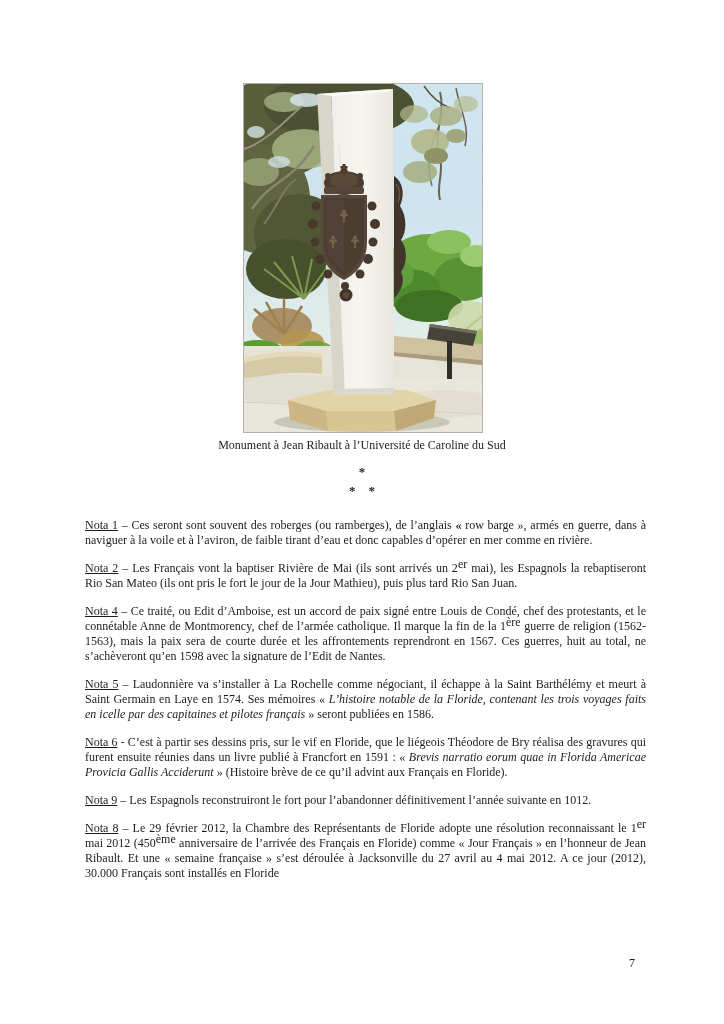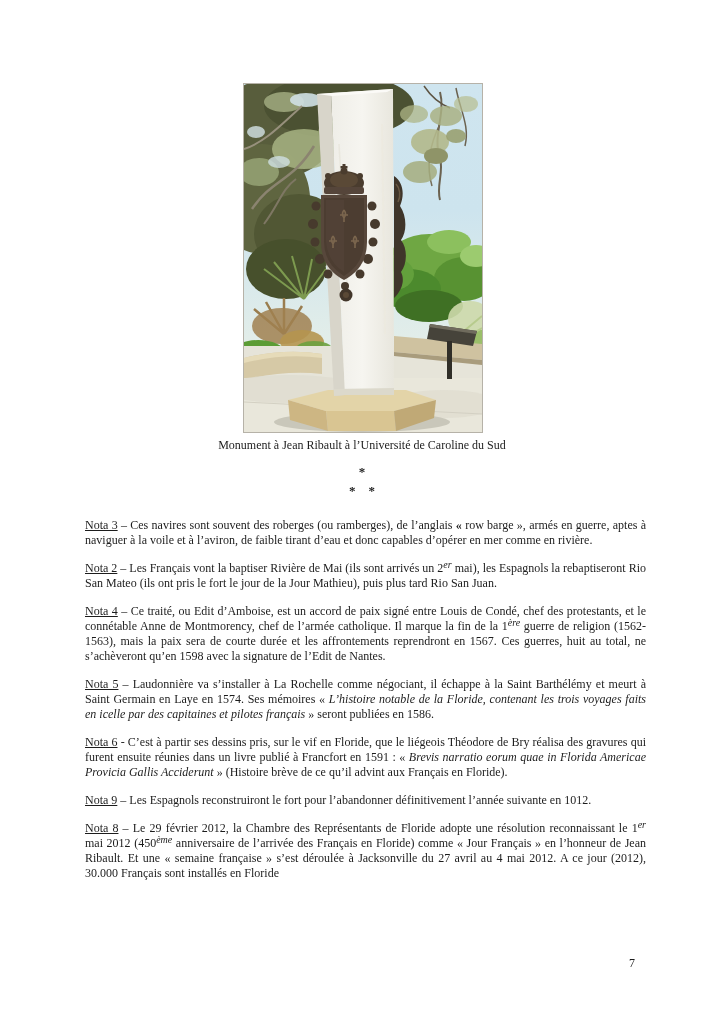--- a/index.html
+++ b/index.html
@@ -24,21 +24,21 @@
   .stars-row.row1 { top:465px; }
   .stars-row.row2 { top:484px; }
   .notes { position:absolute; left:85px; top:518px; width:561px; }
   .note {
     margin:0 0 13px 0; font-size:12px; line-height:15px;
     text-align:justify; text-justify:inter-word;
   }
   .note .label { text-decoration:underline; }
   .seg-bold { font-weight:bold; }
   .seg-italic { font-style:italic; }
-  .note sup { font-size:10px; line-height:0; vertical-align:4px;font-style:italic; }
+  .note sup { font-size:12px; line-height:0; vertical-align:4px; }
   .page-number {
     position:absolute; left:620px; top:956px; width:24px;
     text-align:center; font-size:12px;
   }
 </style>
 </head>
 <body>
 
 <div class="page">
 
@@ -197,21 +197,21 @@
 
   <div class="stars-row row1">
     <span>*</span>
   </div>
   <div class="stars-row row2">
     <span>*</span>
     <span>*</span>
   </div>
 
   <div class="notes">
-      <p class="note"><span class="label">Nota 3</span> – <span>Ces navires sont souvent des roberges (ou ramberges), de l’anglais </span><span class="seg-bold">«</span><span> row barge », armés en guerre, aptes à naviguer à la voile et à l’aviron, de faible tirant d’eau et donc capables d’opérer en mer comme en rivière.</span></p>
+      <p class="note"><span class="label">Nota 1</span> – <span>Ces seront sont souvent des roberges (ou ramberges), de l’anglais </span><span class="seg-bold">«</span><span> row barge », armés en guerre, dans à naviguer à la voile et à l’aviron, de faible tirant d’eau et donc capables d’opérer en mer comme en rivière.</span></p>
       <p class="note"><span class="label">Nota 2</span> – <span>Les Français vont la baptiser Rivière de Mai (ils sont arrivés un 2</span><sup>er</sup><span> mai), les Espagnols la rebaptiseront Rio San Mateo (ils ont pris le fort le jour de la Jour Mathieu), puis plus tard Rio San Juan.</span></p>
       <p class="note"><span class="label">Nota 4</span> – <span>Ce traité, ou Edit d’Amboise, est un accord de paix signé entre Louis de Condé, chef des protestants, et le connétable Anne de Montmorency, chef de l’armée catholique. Il marque la fin de la 1</span><sup>ère</sup><span> guerre de religion (1562-1563), mais la paix sera de courte durée et les affrontements reprendront en 1567. Ces guerres, huit au total, ne s’achèveront qu’en 1598 avec la signature de l’Edit de Nantes.</span></p>
       <p class="note"><span class="label">Nota 5</span> – <span>Laudonnière va s’installer à La Rochelle comme négociant, il échappe à la Saint Barthélémy et meurt à Saint Germain en Laye en 1574. Ses mémoires « </span><span class="seg-italic">L’histoire notable de la Floride, contenant les trois voyages faits en icelle par des capitaines et pilotes français</span><span> » seront publiées en 1586.</span></p>
       <p class="note"><span class="label">Nota 6</span> - <span>C’est à partir ses dessins pris, sur le vif en Floride, que le liégeois Théodore de Bry réalisa des gravures qui furent ensuite réunies dans un livre publié à Francfort en 1591 : « </span><span class="seg-italic">Brevis narratio eorum quae in Florida Americae Provicia Gallis Acciderunt</span><span> » (Histoire brève de ce qu’il advint aux Français en Floride).</span></p>
       <p class="note"><span class="label">Nota 9</span> – <span>Les Espagnols reconstruiront le fort pour l’abandonner définitivement l’année suivante en 1012.</span></p>
       <p class="note"><span class="label">Nota 8</span> – <span>Le 29 février 2012, la Chambre des Représentants de Floride adopte une résolution reconnaissant le 1</span><sup>er</sup><span> mai 2012 (450</span><sup>ème</sup><span> anniversaire de l’arrivée des Français en Floride) comme « Jour Français » en l’honneur de Jean Ribault. Et une « semaine française » s’est déroulée à Jacksonville du 27 avril au 4 mai 2012. A ce jour (2012), 30.000 Français sont installés en Floride</span></p>
     </div>
 
   <div class="page-number">7</div>
 

